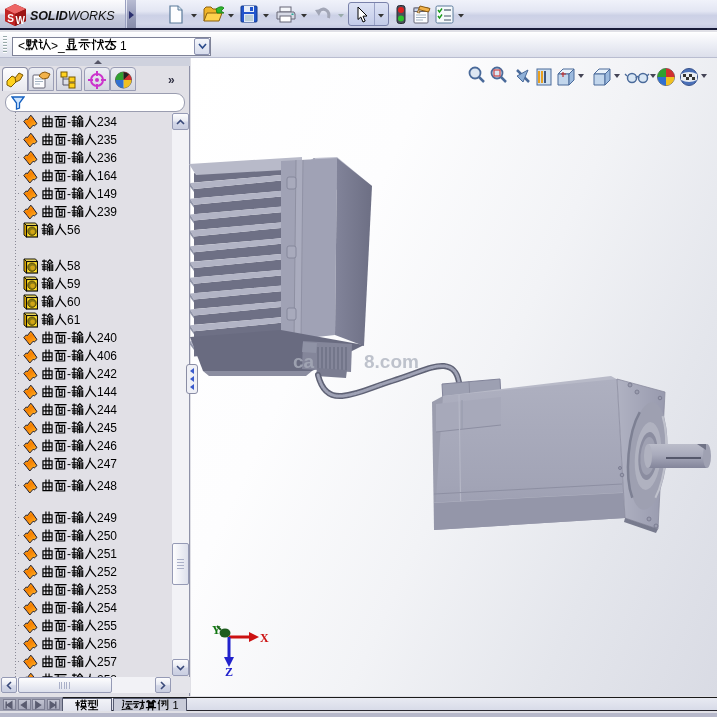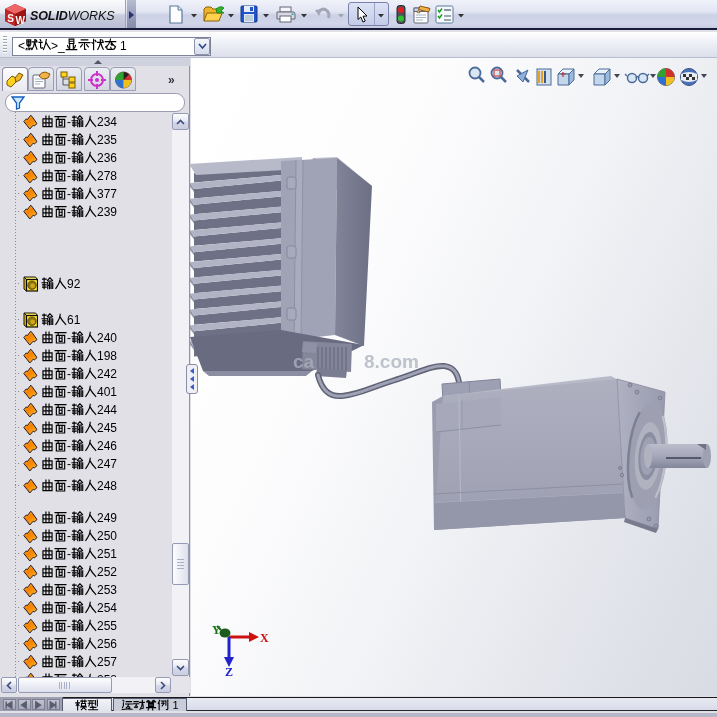--- a/index.html
+++ b/index.html
@@ -301,42 +301,42 @@
           </linearGradient>
         </defs>
 <path d="M2.8,7.6 L5.4,4.8 L6.2,5.8 L9.8,1.2 L11.5,3.2 L16,9.6 L13.2,12 L12.2,11.2 L8.8,15 L6.0,11.4 Z" fill="url(#og3)" stroke="#1c1c30" stroke-width="1"></path>
 </svg>
       <span class="rlab"><svg class="cjk" width="26" height="13" viewBox="0 0 26 13">
           <use href="#g_qu" x="0" y="0" width="13" height="13"></use>
           <use href="#g_mian" x="13" y="0" width="13" height="13"></use>
         </svg><span class="num">-</span><svg class="cjk" width="26" height="13" viewBox="0 0 26 13">
           <use href="#g_shu" x="0" y="0" width="13" height="13"></use>
           <use href="#g_ru" x="13" y="0" width="13" height="13"></use>
-        </svg><span class="num">278</span></span>
+        </svg><span class="num">164</span></span>
     </div>
     <div class="row" style="top:72px">
       <div class="abs" style="left:15px;top:9px;width:6px;height:1px;background:repeating-linear-gradient(90deg,#8a8a96 0 1px,transparent 1px 3px)"></div>
       <svg class="ticon" width="17" height="16" viewBox="0 0 17 16">
 <defs>
           <linearGradient id="og4" x1="0" y1="0" x2="0.7" y2="1">
 <stop offset="0" stop-color="#ffd84a"></stop>
             <stop offset="0.45" stop-color="#f57f00"></stop>
             <stop offset="0.75" stop-color="#fb9812"></stop>
             <stop offset="1" stop-color="#ffc43a"></stop>
           </linearGradient>
         </defs>
 <path d="M2.8,7.6 L5.4,4.8 L6.2,5.8 L9.8,1.2 L11.5,3.2 L16,9.6 L13.2,12 L12.2,11.2 L8.8,15 L6.0,11.4 Z" fill="url(#og4)" stroke="#1c1c30" stroke-width="1"></path>
 </svg>
       <span class="rlab"><svg class="cjk" width="26" height="13" viewBox="0 0 26 13">
           <use href="#g_qu" x="0" y="0" width="13" height="13"></use>
           <use href="#g_mian" x="13" y="0" width="13" height="13"></use>
         </svg><span class="num">-</span><svg class="cjk" width="26" height="13" viewBox="0 0 26 13">
           <use href="#g_shu" x="0" y="0" width="13" height="13"></use>
           <use href="#g_ru" x="13" y="0" width="13" height="13"></use>
-        </svg><span class="num">377</span></span>
+        </svg><span class="num">149</span></span>
     </div>
     <div class="row" style="top:90px">
       <div class="abs" style="left:15px;top:9px;width:6px;height:1px;background:repeating-linear-gradient(90deg,#8a8a96 0 1px,transparent 1px 3px)"></div>
       <svg class="ticon" width="17" height="16" viewBox="0 0 17 16">
 <defs>
           <linearGradient id="og5" x1="0" y1="0" x2="0.7" y2="1">
 <stop offset="0" stop-color="#ffd84a"></stop>
             <stop offset="0.45" stop-color="#f57f00"></stop>
             <stop offset="0.75" stop-color="#fb9812"></stop>
             <stop offset="1" stop-color="#ffc43a"></stop>
@@ -345,46 +345,88 @@
 <path d="M2.8,7.6 L5.4,4.8 L6.2,5.8 L9.8,1.2 L11.5,3.2 L16,9.6 L13.2,12 L12.2,11.2 L8.8,15 L6.0,11.4 Z" fill="url(#og5)" stroke="#1c1c30" stroke-width="1"></path>
 </svg>
       <span class="rlab"><svg class="cjk" width="26" height="13" viewBox="0 0 26 13">
           <use href="#g_qu" x="0" y="0" width="13" height="13"></use>
           <use href="#g_mian" x="13" y="0" width="13" height="13"></use>
         </svg><span class="num">-</span><svg class="cjk" width="26" height="13" viewBox="0 0 26 13">
           <use href="#g_shu" x="0" y="0" width="13" height="13"></use>
           <use href="#g_ru" x="13" y="0" width="13" height="13"></use>
         </svg><span class="num">239</span></span>
     </div>
-    <div class="row" style="top:162px">
+    <div class="row" style="top:108px">
       <div class="abs" style="left:15px;top:9px;width:6px;height:1px;background:repeating-linear-gradient(90deg,#8a8a96 0 1px,transparent 1px 3px)"></div>
       <svg class="ticon" width="17" height="16" viewBox="0 0 17 16">
 <polygon points="5.5,3.5 3,1 14.5,1 16.5,3.5" fill="#ffe868" stroke="#141408" stroke-width="1"></polygon>
 <polygon points="3,1 5.5,3.5 5.5,15 3,13" fill="#f0b400" stroke="#141408" stroke-width="1"></polygon>
 <rect x="5.5" y="3.5" width="11" height="11.5" fill="#ffdf2a" stroke="#0a0a0a" stroke-width="1.2"></rect>
 <circle cx="11" cy="9.2" r="4.2" fill="#8a7a14" stroke="#4a3e06" stroke-width="0.8"></circle>
 <circle cx="11.6" cy="9.8" r="2.4" fill="#d2a616"></circle>
       </svg>
       <span class="rlab"><svg class="cjk" width="26" height="13" viewBox="0 0 26 13">
           <use href="#g_shu" x="0" y="0" width="13" height="13"></use>
           <use href="#g_ru" x="13" y="0" width="13" height="13"></use>
-        </svg><span class="num">92</span></span>
-    </div>
-    <div class="row" style="top:198px">
+        </svg><span class="num">56</span></span>
+    </div>
+    <div class="row" style="top:144px">
       <div class="abs" style="left:15px;top:9px;width:6px;height:1px;background:repeating-linear-gradient(90deg,#8a8a96 0 1px,transparent 1px 3px)"></div>
       <svg class="ticon" width="17" height="16" viewBox="0 0 17 16">
 <polygon points="5.5,3.5 3,1 14.5,1 16.5,3.5" fill="#ffe868" stroke="#141408" stroke-width="1"></polygon>
 <polygon points="3,1 5.5,3.5 5.5,15 3,13" fill="#f0b400" stroke="#141408" stroke-width="1"></polygon>
 <rect x="5.5" y="3.5" width="11" height="11.5" fill="#ffdf2a" stroke="#0a0a0a" stroke-width="1.2"></rect>
 <circle cx="11" cy="9.2" r="4.2" fill="#8a7a14" stroke="#4a3e06" stroke-width="0.8"></circle>
 <circle cx="11.6" cy="9.8" r="2.4" fill="#d2a616"></circle>
       </svg>
       <span class="rlab"><svg class="cjk" width="26" height="13" viewBox="0 0 26 13">
           <use href="#g_shu" x="0" y="0" width="13" height="13"></use>
           <use href="#g_ru" x="13" y="0" width="13" height="13"></use>
+        </svg><span class="num">58</span></span>
+    </div>
+    <div class="row" style="top:162px">
+      <div class="abs" style="left:15px;top:9px;width:6px;height:1px;background:repeating-linear-gradient(90deg,#8a8a96 0 1px,transparent 1px 3px)"></div>
+      <svg class="ticon" width="17" height="16" viewBox="0 0 17 16">
+<polygon points="5.5,3.5 3,1 14.5,1 16.5,3.5" fill="#ffe868" stroke="#141408" stroke-width="1"></polygon>
+<polygon points="3,1 5.5,3.5 5.5,15 3,13" fill="#f0b400" stroke="#141408" stroke-width="1"></polygon>
+<rect x="5.5" y="3.5" width="11" height="11.5" fill="#ffdf2a" stroke="#0a0a0a" stroke-width="1.2"></rect>
+<circle cx="11" cy="9.2" r="4.2" fill="#8a7a14" stroke="#4a3e06" stroke-width="0.8"></circle>
+<circle cx="11.6" cy="9.8" r="2.4" fill="#d2a616"></circle>
+      </svg>
+      <span class="rlab"><svg class="cjk" width="26" height="13" viewBox="0 0 26 13">
+          <use href="#g_shu" x="0" y="0" width="13" height="13"></use>
+          <use href="#g_ru" x="13" y="0" width="13" height="13"></use>
+        </svg><span class="num">59</span></span>
+    </div>
+    <div class="row" style="top:180px">
+      <div class="abs" style="left:15px;top:9px;width:6px;height:1px;background:repeating-linear-gradient(90deg,#8a8a96 0 1px,transparent 1px 3px)"></div>
+      <svg class="ticon" width="17" height="16" viewBox="0 0 17 16">
+<polygon points="5.5,3.5 3,1 14.5,1 16.5,3.5" fill="#ffe868" stroke="#141408" stroke-width="1"></polygon>
+<polygon points="3,1 5.5,3.5 5.5,15 3,13" fill="#f0b400" stroke="#141408" stroke-width="1"></polygon>
+<rect x="5.5" y="3.5" width="11" height="11.5" fill="#ffdf2a" stroke="#0a0a0a" stroke-width="1.2"></rect>
+<circle cx="11" cy="9.2" r="4.2" fill="#8a7a14" stroke="#4a3e06" stroke-width="0.8"></circle>
+<circle cx="11.6" cy="9.8" r="2.4" fill="#d2a616"></circle>
+      </svg>
+      <span class="rlab"><svg class="cjk" width="26" height="13" viewBox="0 0 26 13">
+          <use href="#g_shu" x="0" y="0" width="13" height="13"></use>
+          <use href="#g_ru" x="13" y="0" width="13" height="13"></use>
+        </svg><span class="num">60</span></span>
+    </div>
+    <div class="row" style="top:198px">
+      <div class="abs" style="left:15px;top:9px;width:6px;height:1px;background:repeating-linear-gradient(90deg,#8a8a96 0 1px,transparent 1px 3px)"></div>
+      <svg class="ticon" width="17" height="16" viewBox="0 0 17 16">
+<polygon points="5.5,3.5 3,1 14.5,1 16.5,3.5" fill="#ffe868" stroke="#141408" stroke-width="1"></polygon>
+<polygon points="3,1 5.5,3.5 5.5,15 3,13" fill="#f0b400" stroke="#141408" stroke-width="1"></polygon>
+<rect x="5.5" y="3.5" width="11" height="11.5" fill="#ffdf2a" stroke="#0a0a0a" stroke-width="1.2"></rect>
+<circle cx="11" cy="9.2" r="4.2" fill="#8a7a14" stroke="#4a3e06" stroke-width="0.8"></circle>
+<circle cx="11.6" cy="9.8" r="2.4" fill="#d2a616"></circle>
+      </svg>
+      <span class="rlab"><svg class="cjk" width="26" height="13" viewBox="0 0 26 13">
+          <use href="#g_shu" x="0" y="0" width="13" height="13"></use>
+          <use href="#g_ru" x="13" y="0" width="13" height="13"></use>
         </svg><span class="num">61</span></span>
     </div>
     <div class="row" style="top:216px">
       <div class="abs" style="left:15px;top:9px;width:6px;height:1px;background:repeating-linear-gradient(90deg,#8a8a96 0 1px,transparent 1px 3px)"></div>
       <svg class="ticon" width="17" height="16" viewBox="0 0 17 16">
 <defs>
           <linearGradient id="og6" x1="0" y1="0" x2="0.7" y2="1">
 <stop offset="0" stop-color="#ffd84a"></stop>
             <stop offset="0.45" stop-color="#f57f00"></stop>
             <stop offset="0.75" stop-color="#fb9812"></stop>
@@ -413,21 +455,21 @@
           </linearGradient>
         </defs>
 <path d="M2.8,7.6 L5.4,4.8 L6.2,5.8 L9.8,1.2 L11.5,3.2 L16,9.6 L13.2,12 L12.2,11.2 L8.8,15 L6.0,11.4 Z" fill="url(#og7)" stroke="#1c1c30" stroke-width="1"></path>
 </svg>
       <span class="rlab"><svg class="cjk" width="26" height="13" viewBox="0 0 26 13">
           <use href="#g_qu" x="0" y="0" width="13" height="13"></use>
           <use href="#g_mian" x="13" y="0" width="13" height="13"></use>
         </svg><span class="num">-</span><svg class="cjk" width="26" height="13" viewBox="0 0 26 13">
           <use href="#g_shu" x="0" y="0" width="13" height="13"></use>
           <use href="#g_ru" x="13" y="0" width="13" height="13"></use>
-        </svg><span class="num">198</span></span>
+        </svg><span class="num">406</span></span>
     </div>
     <div class="row" style="top:252px">
       <div class="abs" style="left:15px;top:9px;width:6px;height:1px;background:repeating-linear-gradient(90deg,#8a8a96 0 1px,transparent 1px 3px)"></div>
       <svg class="ticon" width="17" height="16" viewBox="0 0 17 16">
 <defs>
           <linearGradient id="og8" x1="0" y1="0" x2="0.7" y2="1">
 <stop offset="0" stop-color="#ffd84a"></stop>
             <stop offset="0.45" stop-color="#f57f00"></stop>
             <stop offset="0.75" stop-color="#fb9812"></stop>
             <stop offset="1" stop-color="#ffc43a"></stop>
@@ -455,21 +497,21 @@
           </linearGradient>
         </defs>
 <path d="M2.8,7.6 L5.4,4.8 L6.2,5.8 L9.8,1.2 L11.5,3.2 L16,9.6 L13.2,12 L12.2,11.2 L8.8,15 L6.0,11.4 Z" fill="url(#og9)" stroke="#1c1c30" stroke-width="1"></path>
 </svg>
       <span class="rlab"><svg class="cjk" width="26" height="13" viewBox="0 0 26 13">
           <use href="#g_qu" x="0" y="0" width="13" height="13"></use>
           <use href="#g_mian" x="13" y="0" width="13" height="13"></use>
         </svg><span class="num">-</span><svg class="cjk" width="26" height="13" viewBox="0 0 26 13">
           <use href="#g_shu" x="0" y="0" width="13" height="13"></use>
           <use href="#g_ru" x="13" y="0" width="13" height="13"></use>
-        </svg><span class="num">401</span></span>
+        </svg><span class="num">144</span></span>
     </div>
     <div class="row" style="top:288px">
       <div class="abs" style="left:15px;top:9px;width:6px;height:1px;background:repeating-linear-gradient(90deg,#8a8a96 0 1px,transparent 1px 3px)"></div>
       <svg class="ticon" width="17" height="16" viewBox="0 0 17 16">
 <defs>
           <linearGradient id="og10" x1="0" y1="0" x2="0.7" y2="1">
 <stop offset="0" stop-color="#ffd84a"></stop>
             <stop offset="0.45" stop-color="#f57f00"></stop>
             <stop offset="0.75" stop-color="#fb9812"></stop>
             <stop offset="1" stop-color="#ffc43a"></stop>

